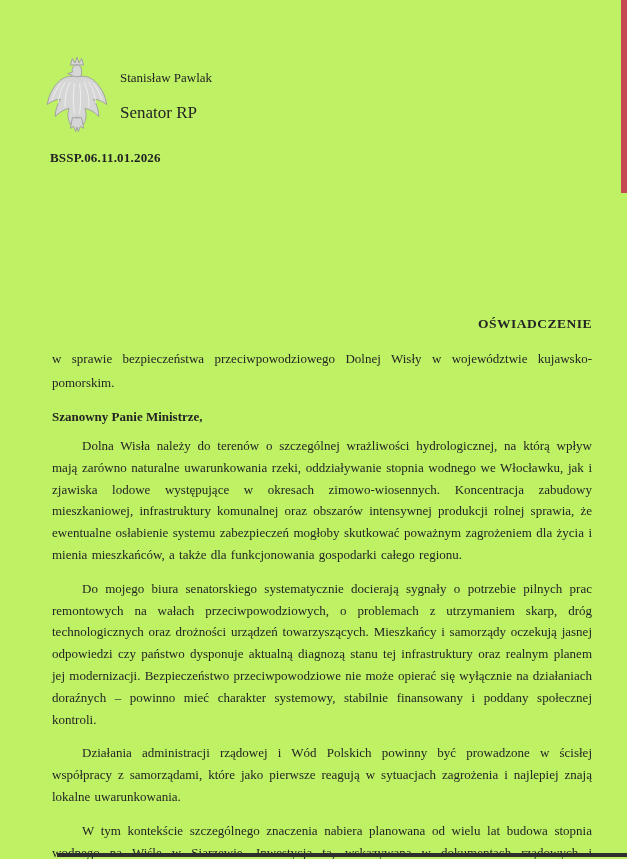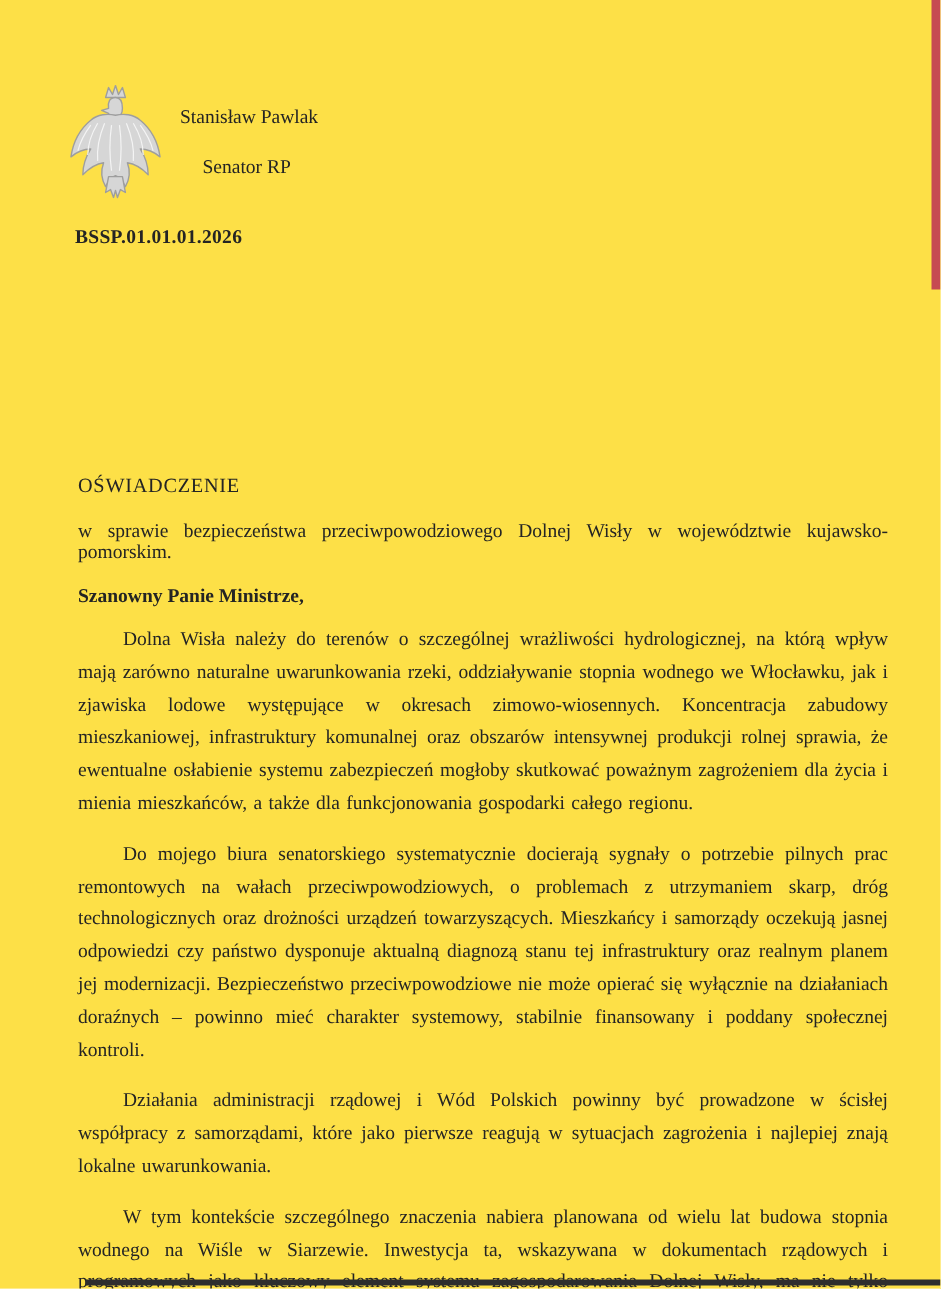--- a/index.html
+++ b/index.html
@@ -5,56 +5,56 @@
   html, body { margin: 0; padding: 0; }
   body {
     width: 627px; height: 859px;
     background: #ffffff;
     font-family: "Liberation Serif", "DejaVu Serif", serif;
     color: #242424;
     position: relative;
     overflow: hidden;
     -webkit-font-smoothing: antialiased;
   }
-  .page { position: absolute; inset: 0; background: #fde047; }
+  .page { position: absolute; inset: 0; background: #bef264; }
 
   
   .red-edge-bar {
     position: absolute; top: 0; right: 0;
     width: 6px; height: 193px;
     background: #c64a52;
   }
   .bottom-scan-bar {
     position: absolute; left: 57px; right: 0; bottom: 2px;
     height: 4px; background: #2e2e2e;
   }
 
   
   .eagle {
     position: absolute; left: 44px; top: 54px;
     width: 66px; height: 84px;
   }
   .sender-name  { position: absolute; left: 120px; top: 70px;  font-size: 13px; }
-  .sender-title { position: absolute; left: 120px; top: 103px; font-size: 13px; margin-left: 15px; }
+  .sender-title { position: absolute; left: 120px; top: 103px; font-size: 17px; }
   .place-date   { position: absolute; left: 389px; top: 70px;  font-size: 13px; }
   .reference    { position: absolute; left: 50px;  top: 150px; font-size: 13px; font-weight: bold; letter-spacing: 0.2px; }
 
   .recipient { position: absolute; left: 399px; top: 182px; font-size: 13px; font-weight: bold; }
   .recipient div { line-height: 16px; margin-bottom: 12px; }
 
   
   .doc-title {
     position: absolute; left: 52px; top: 316px; width: 540px;
-    text-align: left; font-weight: normal; font-size: 13.5px;
+    text-align: right; font-weight: bold; font-size: 13.5px;
     letter-spacing: 0.5px;
   }
   .body-text { position: absolute; left: 52px; top: 347px; width: 540px; font-size: 13px; }
   .subject {
     margin: 0 0 13px 0;
-    text-align: justify; line-height: 14px;
+    text-align: justify; line-height: 24px;
   }
   .salutation {
     margin: 0 0 9px 0;
     font-weight: bold; line-height: 18px;
   }
   .para {
     margin: 0 0 12px 0;
     text-align: justify; text-indent: 30px; line-height: 21.8px;
     word-spacing: 1px;
   }
@@ -84,21 +84,21 @@
       <path d="M75 44 C81 52 86 62 88 70"></path>
       <path d="M68 42 C74 52 78 63 78 74"></path>
       <path d="M61 42 C66 54 69 68 68 80"></path>
       <path d="M46 44 C44 58 44 76 46 90"></path>
       <path d="M54 44 C56 58 56 76 54 90"></path>
     </g>
   </svg>
 
   <div class="sender-name">Stanisław Pawlak</div>
   <div class="sender-title">Senator RP</div>
-  <div class="reference">BSSP.01.01.01.2026</div>
+  <div class="reference">BSSP.06.11.01.2026</div>
 
 
   <div class="doc-title">OŚWIADCZENIE</div>
 
   <div class="body-text">
     <p class="subject">w sprawie bezpieczeństwa przeciwpowodziowego Dolnej Wisły w województwie kujawsko-pomorskim.</p>
     <p class="salutation">Szanowny Panie Ministrze,</p>
     <p class="para">Dolna Wisła należy do terenów o szczególnej wrażliwości hydrologicznej, na którą wpływ mają zarówno naturalne uwarunkowania rzeki, oddziaływanie stopnia wodnego we Włocławku, jak i zjawiska lodowe występujące w okresach zimowo-wiosennych. Koncentracja zabudowy mieszkaniowej, infrastruktury komunalnej oraz obszarów intensywnej produkcji rolnej sprawia, że ewentualne osłabienie systemu zabezpieczeń mogłoby skutkować poważnym zagrożeniem dla życia i mienia mieszkańców, a także dla funkcjonowania gospodarki całego regionu.</p>
     <p class="para">Do mojego biura senatorskiego systematycznie docierają sygnały o potrzebie pilnych prac remontowych na wałach przeciwpowodziowych, o problemach z utrzymaniem skarp, dróg technologicznych oraz drożności urządzeń towarzyszących. Mieszkańcy i samorządy oczekują jasnej odpowiedzi czy państwo dysponuje aktualną diagnozą stanu tej infrastruktury oraz realnym planem jej modernizacji. Bezpieczeństwo przeciwpowodziowe nie może opierać się wyłącznie na działaniach doraźnych – powinno mieć charakter systemowy, stabilnie finansowany i poddany społecznej kontroli.</p>
     <p class="para">Działania administracji rządowej  i Wód Polskich powinny być prowadzone w ścisłej współpracy z samorządami, które jako pierwsze reagują w sytuacjach zagrożenia i najlepiej znają lokalne uwarunkowania.</p>

